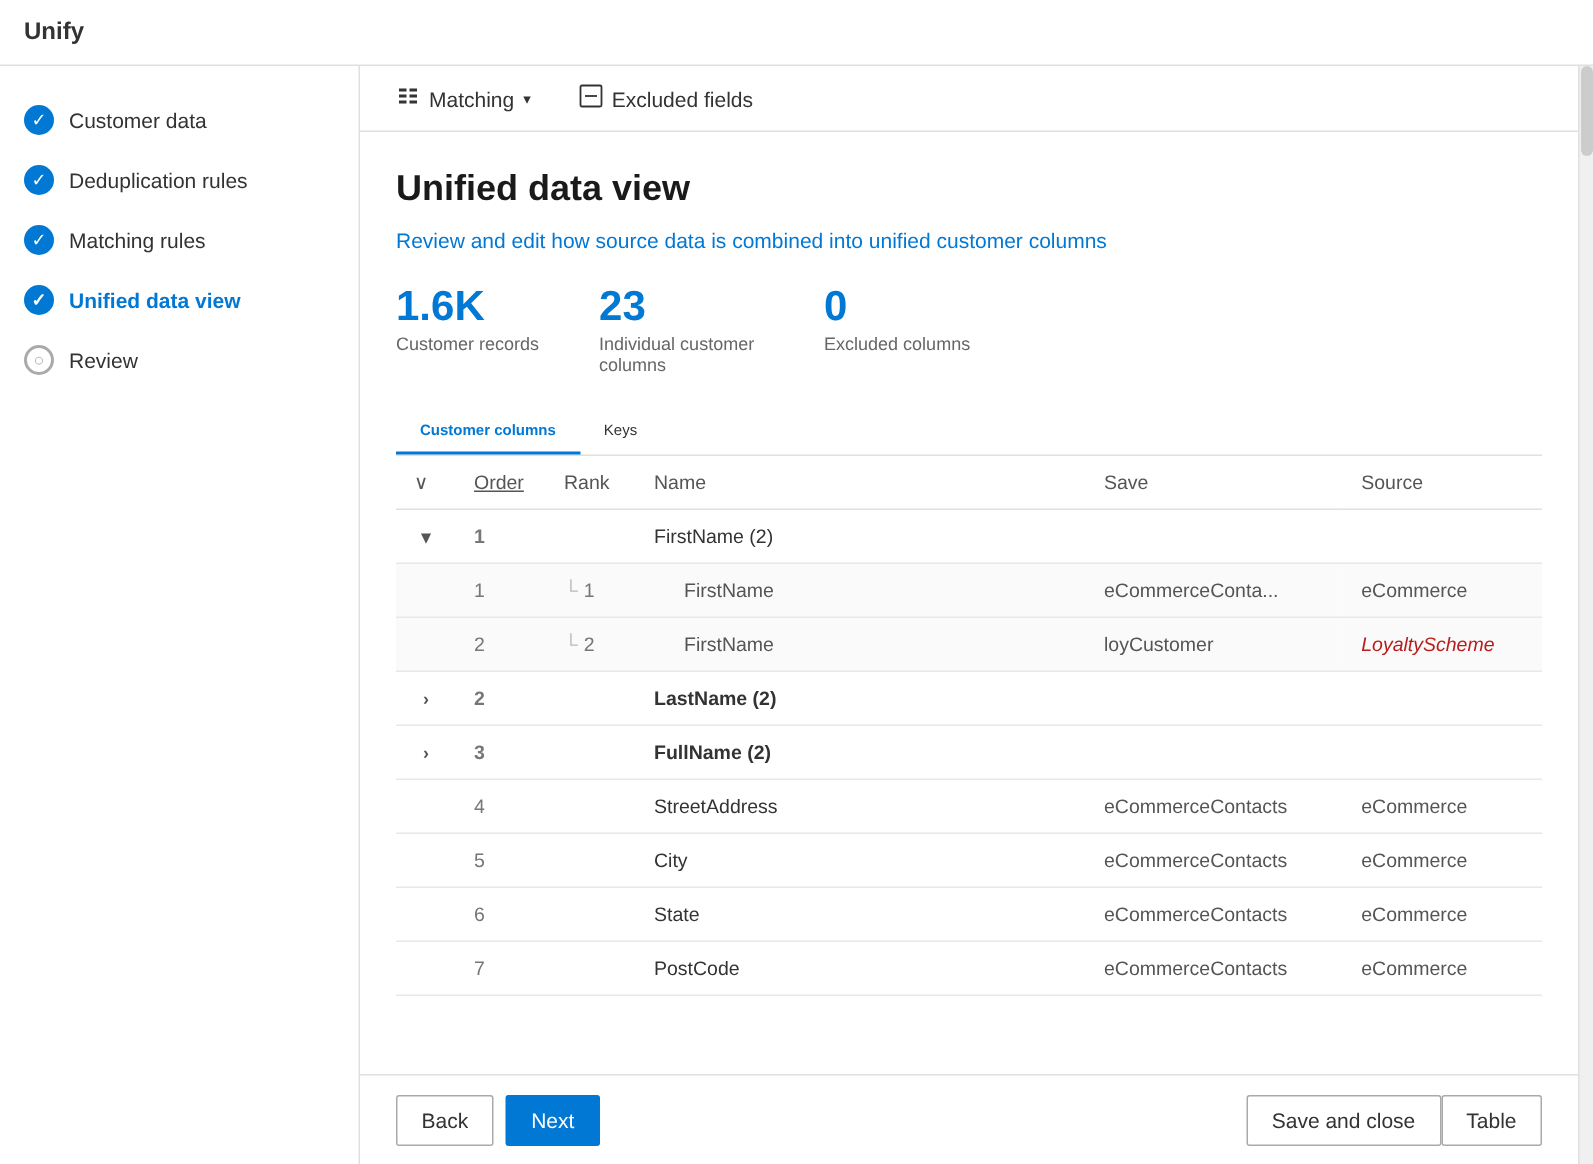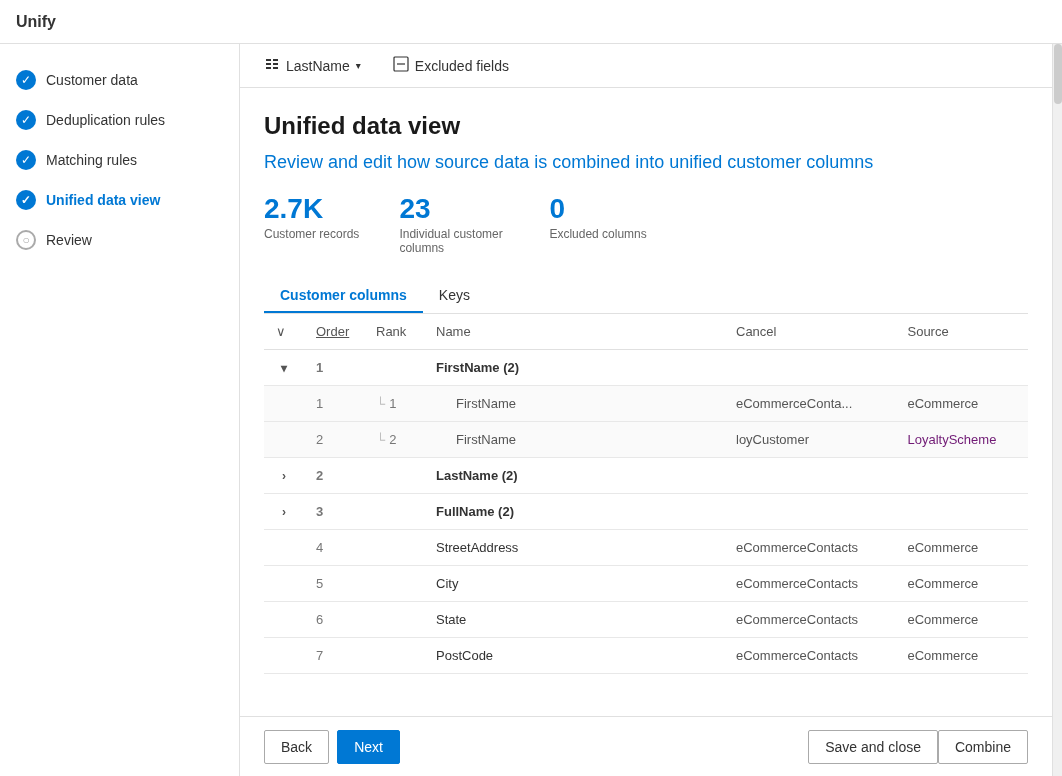--- a/index.html
+++ b/index.html
@@ -106,21 +106,21 @@
       padding: 24px 24px 0 24px;
     }
 
     .page-title {
       font-size: 24px;
       font-weight: 600;
       color: #1a1a1a;
       margin-bottom: 12px;
     }
     .page-subtitle {
-      font-size: 18px;
+      font-size: 14px;
       color: #0078d4;
       margin-bottom: 20px;
     }
 
     
     .stats-row {
       display: flex;
       gap: 40px;
       margin-bottom: 24px;
     }
@@ -143,21 +143,21 @@
 
     
     .tabs {
       display: flex;
       gap: 0;
       border-bottom: 1px solid #e0e0e0;
       margin-bottom: 0;
     }
     .tab {
       padding: 8px 16px;
-      font-size: 14px;
+      font-size: 10px;
       cursor: pointer;
       color: #333;
       border-bottom: 2px solid transparent;
     }
     .tab.active {
       color: #0078d4;
       border-bottom: 2px solid #0078d4;
       font-weight: 600;
     }
 
@@ -273,42 +273,42 @@
 
   <div class="content-area">
 
     <div class="toolbar">
       <button class="toolbar-btn">
         <span style="font-size:14px;">
           <svg width="16" height="16" viewBox="0 0 16 16" fill="none" xmlns="http://www.w3.org/2000/svg">
             <path d="M2 3h5v2H2V3zm0 4h5v2H2V7zm0 4h5v2H2v-2zm7-8h5v2H9V3zm0 4h5v2H9V7zm0 4h5v2H9v-2z" fill="#333"></path>
           </svg>
         </span>
-        <span>LastName</span>
+        <span>Matching</span>
         <span style="font-size:10px;">▾</span>
       </button>
       <button class="toolbar-btn">
         <span style="font-size:14px;">
           <svg width="16" height="16" viewBox="0 0 16 16" fill="none" xmlns="http://www.w3.org/2000/svg">
             <rect x="1" y="1" width="14" height="14" rx="1" stroke="#333" stroke-width="1.2" fill="none"></rect>
             <line x1="4" y1="8" x2="12" y2="8" stroke="#333" stroke-width="1.2"></line>
           </svg>
         </span>
         <span>Excluded fields</span>
       </button>
     </div>
 
     <div class="page-content">
       <h1 class="page-title">Unified data view</h1>
       <p class="page-subtitle">Review and edit how source data is combined into unified customer columns</p>
 
       <div class="stats-row">
 
       <div class="stat-item">
-            <div class="stat-number">2.7K</div>
+            <div class="stat-number">1.6K</div>
             <div class="stat-label">Customer records</div>
           </div>
           <div class="stat-item">
             <div class="stat-number">23</div>
             <div class="stat-label">Individual customer columns</div>
           </div>
           <div class="stat-item">
             <div class="stat-number">0</div>
             <div class="stat-label">Excluded columns</div>
           </div>
@@ -322,49 +322,49 @@
 
       <div class="table-container">
         <table class="data-table">
           <thead>
             <tr>
 
             <th style="width: 40px;"><span style="cursor:pointer;">∨</span></th>
                 <th style="width: 60px; text-decoration: underline;">Order</th>
                 <th style="width: 60px;">Rank</th>
                 <th style="width: 300px;">Name</th>
-                <th>Cancel</th>
+                <th>Save</th>
                 <th>Source</th>
               </tr>
           </thead>
           <tbody>
 
           <tr class="row-group-header">
                 <td style="text-align: center;"><span class="expand-icon">▾</span></td>
                 <td style="color: rgb(119, 119, 119);">1</td>
                 <td style="color: rgb(119, 119, 119);"></td>
-                <td style="font-weight: 700;">FirstName (2)</td>
+                <td style="font-weight: 400;">FirstName (2)</td>
                 <td style="color: rgb(85, 85, 85);"></td>
                 <td style="color: rgb(85, 85, 85);"></td>
               </tr>
               <tr class="row-child">
                 <td style="text-align: center;"><span class="expand-icon"></span></td>
                 <td style="color: rgb(119, 119, 119);">1</td>
                 <td style="color: rgb(119, 119, 119);"><span style="color:#bbb; margin-right:4px;">└</span>1</td>
                 <td style="padding-left: 32px;">FirstName</td>
                 <td style="color: rgb(85, 85, 85);">eCommerceContа...</td>
                 <td style="color: rgb(85, 85, 85);">eCommerce</td>
               </tr>
               <tr class="row-child">
                 <td style="text-align: center;"><span class="expand-icon"></span></td>
                 <td style="color: rgb(119, 119, 119);">2</td>
                 <td style="color: rgb(119, 119, 119);"><span style="color:#bbb; margin-right:4px;">└</span>2</td>
                 <td style="padding-left: 32px;">FirstName</td>
                 <td style="color: rgb(85, 85, 85);">loyCustomer</td>
-                <td style="color: #701a75;">LoyaltyScheme</td>
+                <td style="color: #b91c1c; font-style: italic;">LoyaltyScheme</td>
               </tr>
               <tr class="row-group-header">
                 <td style="text-align: center;"><span class="expand-icon">›</span></td>
                 <td style="color: rgb(119, 119, 119);">2</td>
                 <td style="color: rgb(119, 119, 119);"></td>
                 <td style="font-weight: 700;">LastName (2)</td>
                 <td style="color: rgb(85, 85, 85);"></td>
                 <td style="color: rgb(85, 85, 85);"></td>
               </tr>
               <tr class="row-group-header">
@@ -412,21 +412,21 @@
       </div>
     </div>
 
     <div class="footer">
       <div class="footer-left">
         <button class="btn btn-outline">Back</button>
         <button class="btn btn-primary">Next</button>
       </div>
       <div class="footer-right">
         <button class="btn btn-outline">Save and close</button>
-        <button class="btn btn-outline">Combine</button>
+        <button class="btn btn-outline">Table</button>
       </div>
     </div>
   </div>
 
   <div class="scrollbar-right">
     <div class="scrollbar-thumb"></div>
   </div>
 </div>
 
 </body></html>

